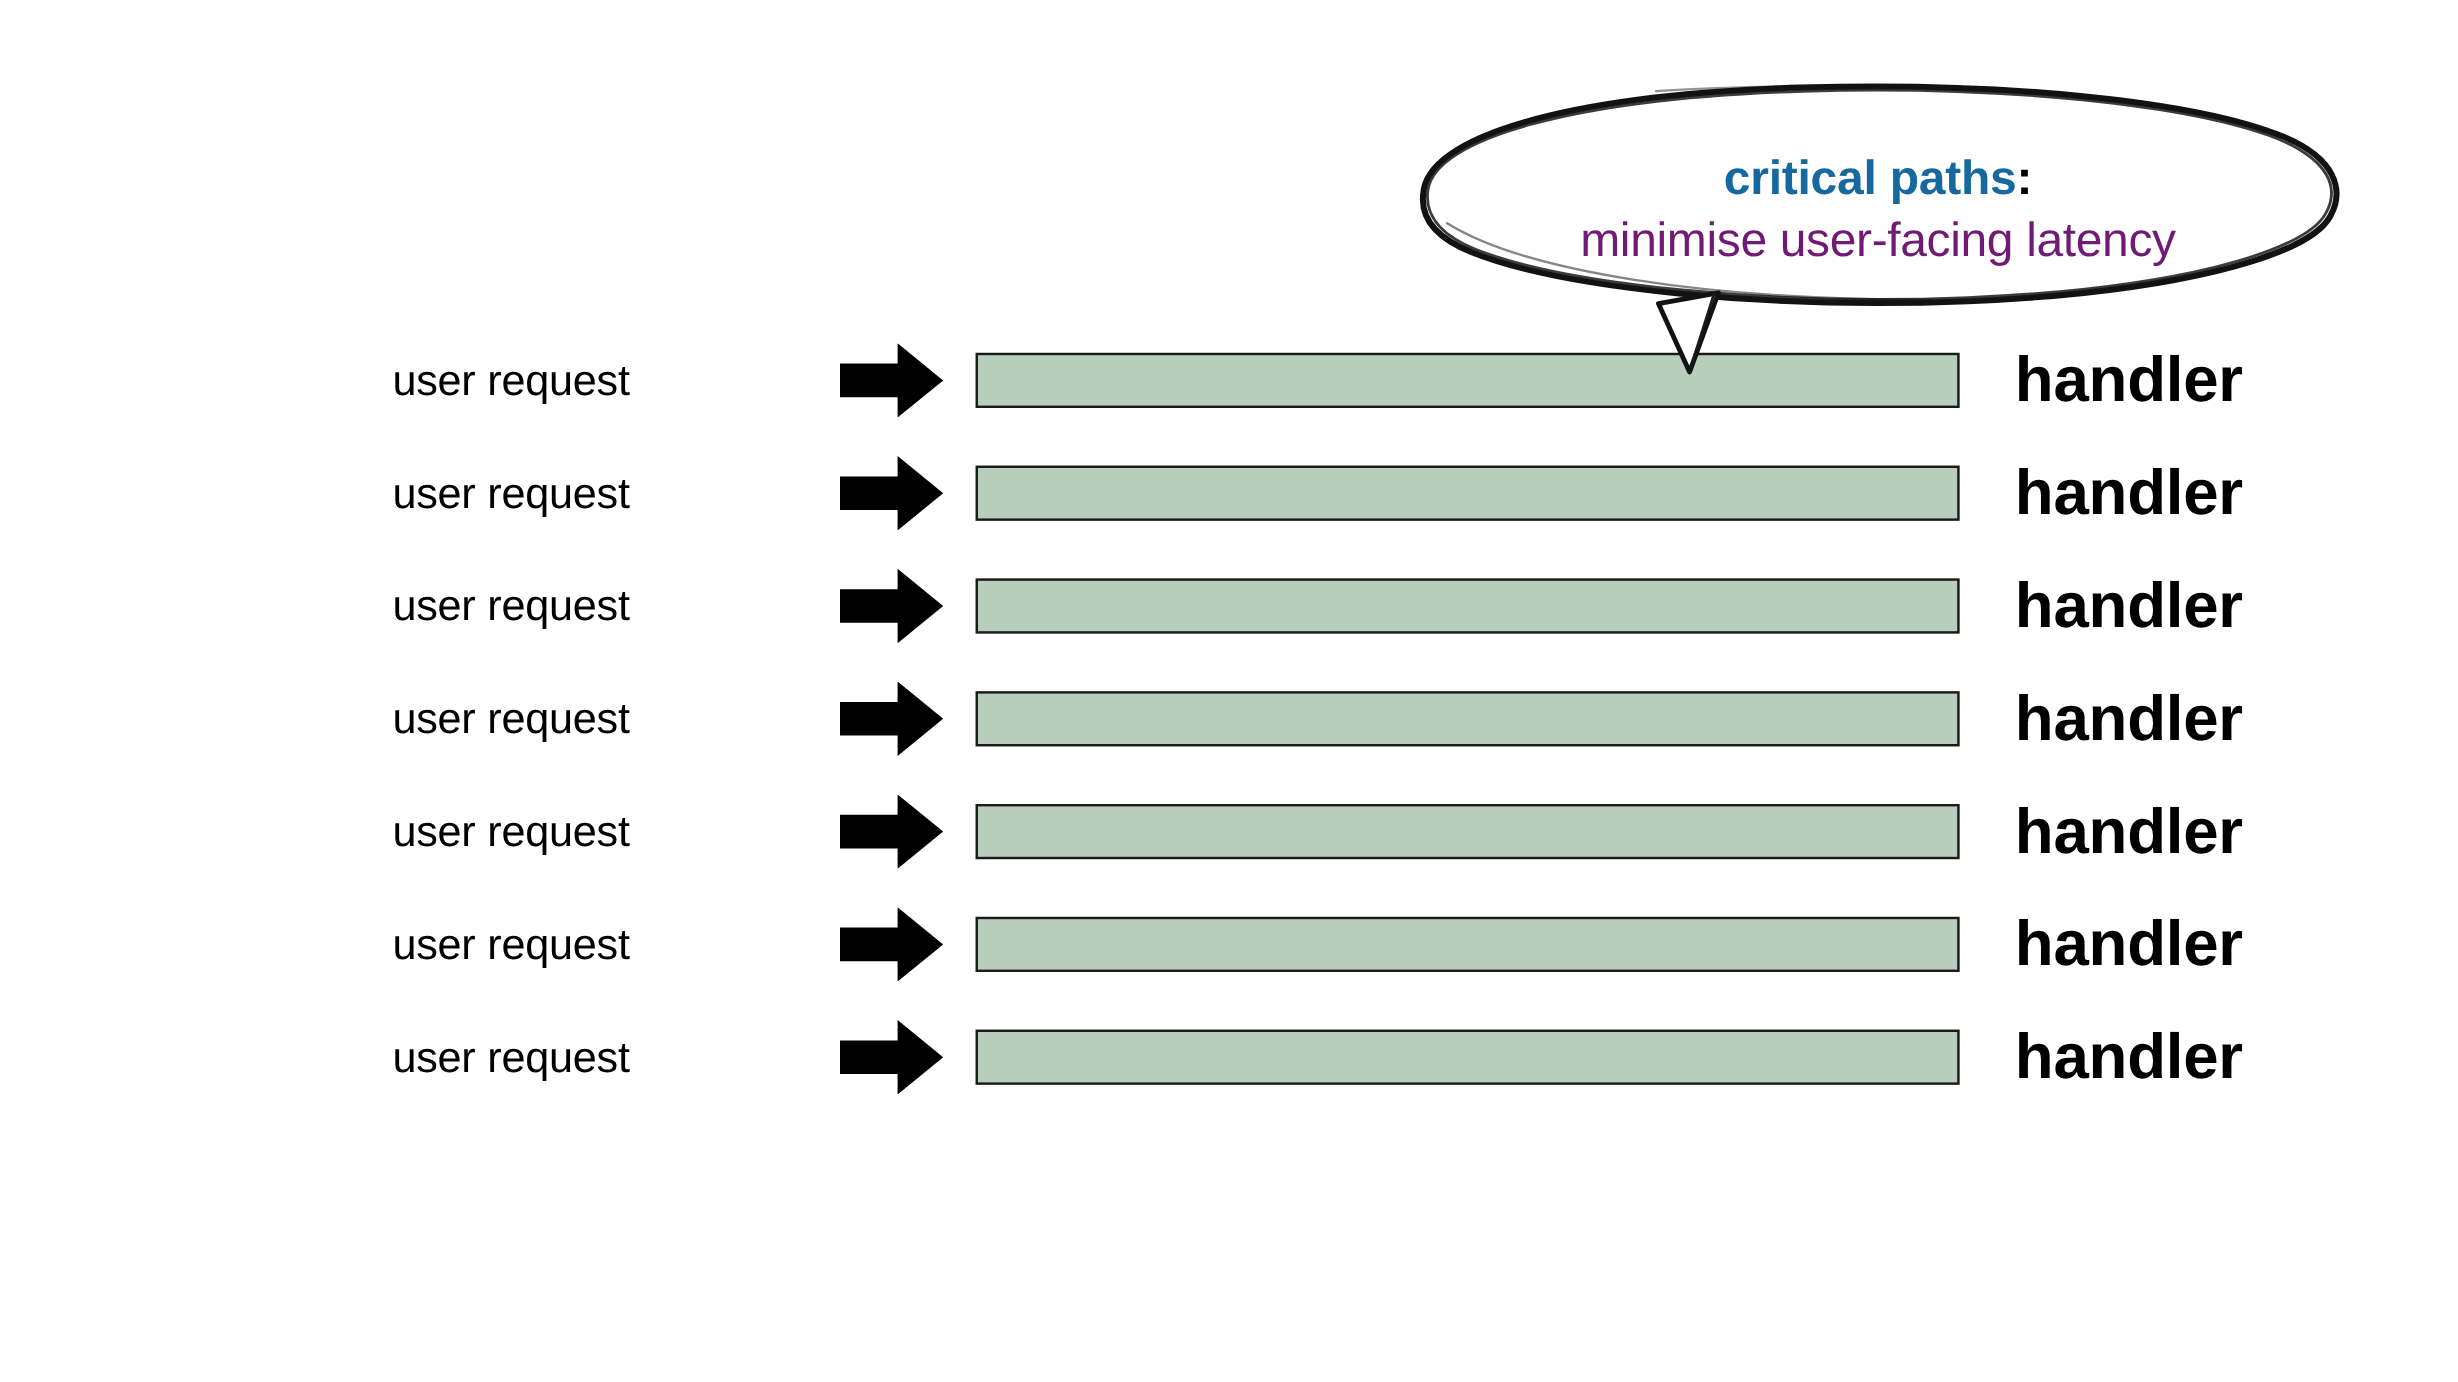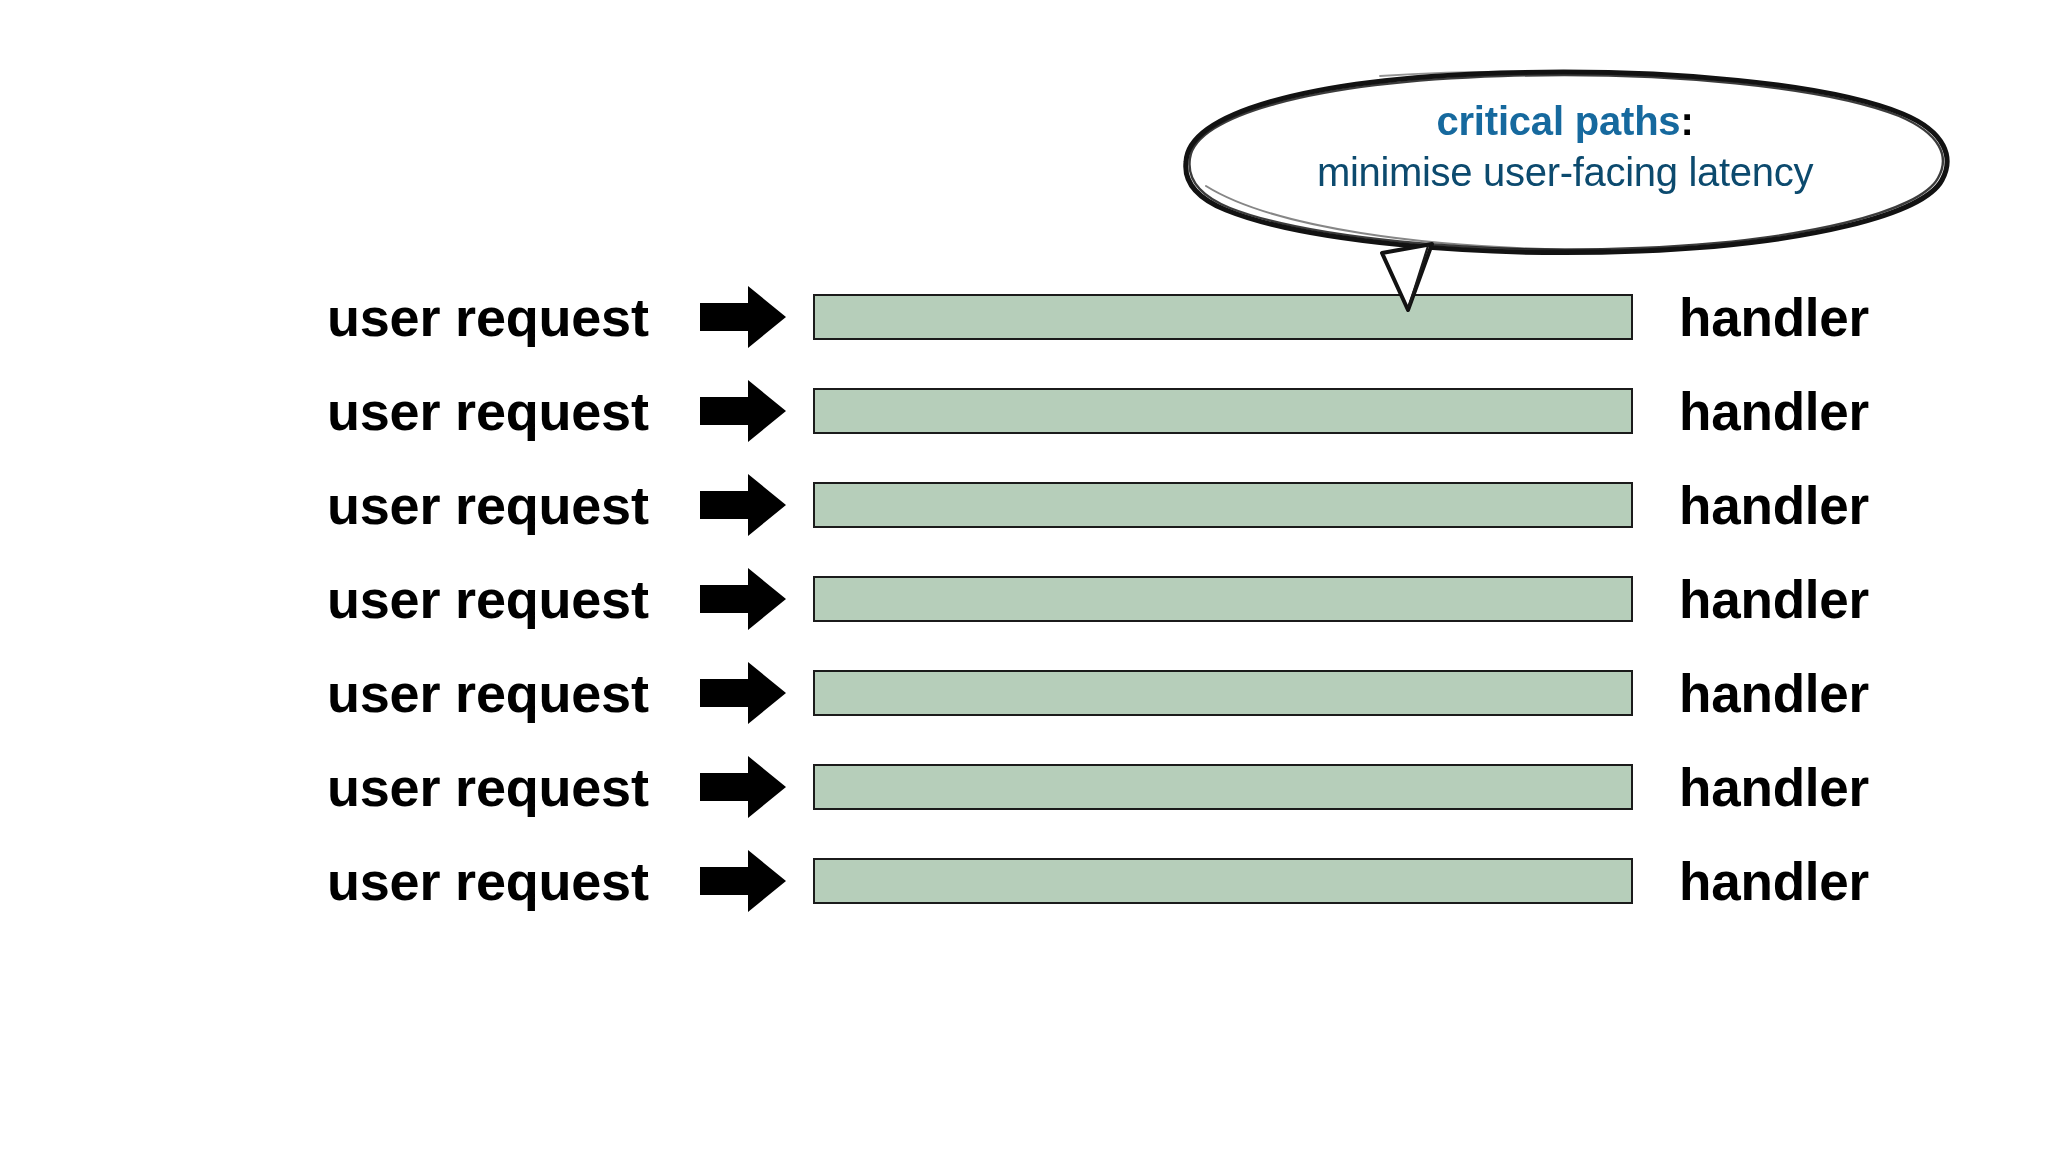--- a/index.html
+++ b/index.html
@@ -29,22 +29,22 @@
     width: 2048px;
     height: 64px;
     display: block;
   }
 
   .row-label-left {
     position: absolute;
     left: 327px;
     top: 50%;
     transform: translateY(-50%);
-    font-size: 54px;
-    font-weight: 700;
+    font-size: 36px;
+    font-weight: 400;
     letter-spacing: -0.2px;
     color: #000000;
     white-space: nowrap;
     line-height: 1;
   }
 
   .row-arrow {
     position: absolute;
     left: 700px;
     top: 50%;
@@ -91,21 +91,21 @@
   #callout-shape {
     position: absolute;
     inset: 0;
     width: 790px;
     height: 260px;
     display: block;
   }
   #callout-text {
     position: absolute;
     left: 0;
-    top: 40px;
+    top: 68px;
     width: 790px;
     text-align: center;
     line-height: 1.18;
     pointer-events: none;
   }
   .callout-line1 {
     font-size: 40px;
     font-weight: 700;
     color: #16699e;
     letter-spacing: -0.2px;
@@ -113,21 +113,21 @@
   }
   .callout-colon {
     color: #000000;
     font-weight: 700;
   }
   .callout-line2 {
     display: block;
     margin-top: 4px;
     font-size: 40px;
     font-weight: 400;
-    color: #0c4a6e;
+    color: #701a75;
     letter-spacing: -0.3px;
   }
 </style>
 </head>
 <body>
 
 <div id="slide">
 
   <div class="row" style="top:285px;">
     <span class="row-label-left">user request</span>

